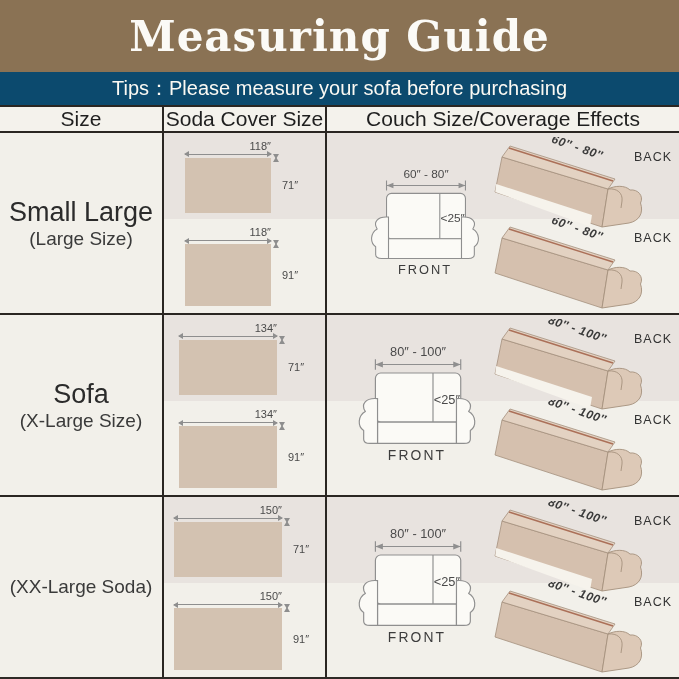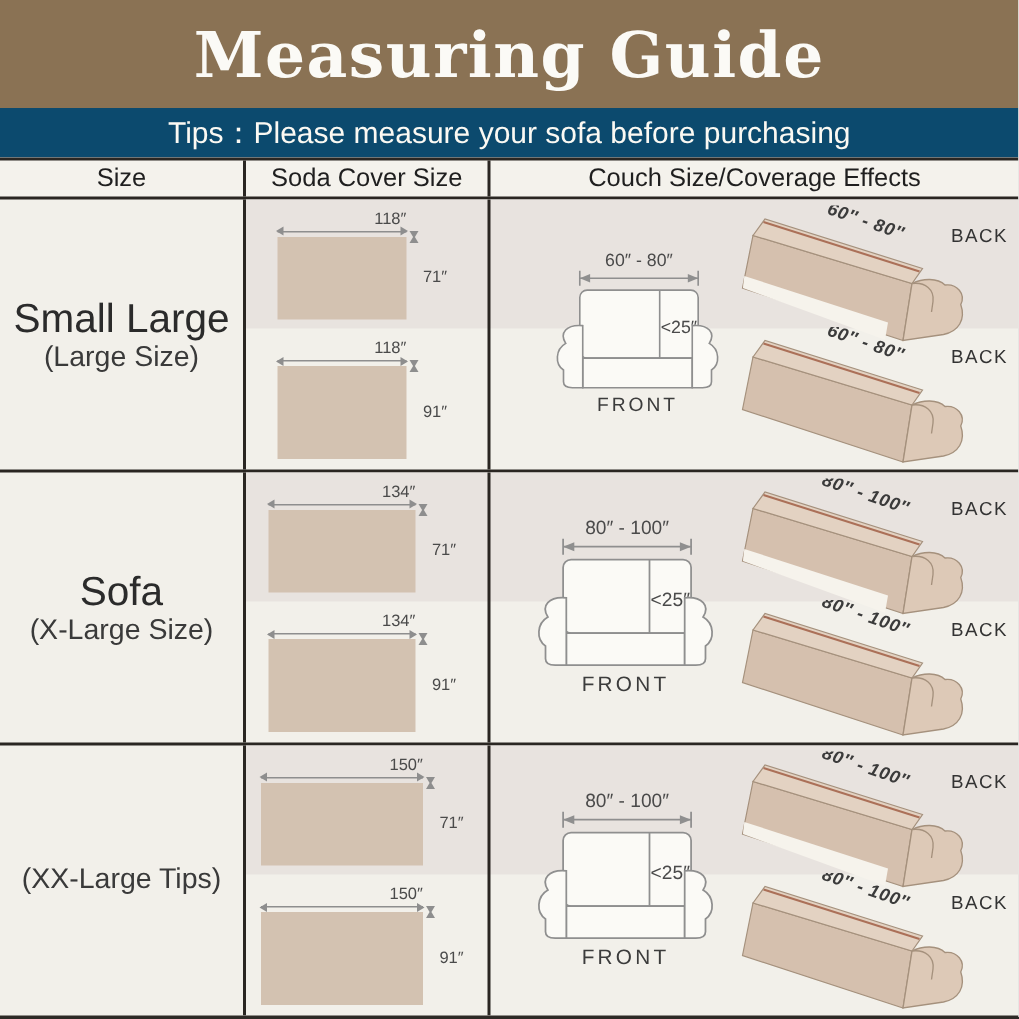--- a/index.html
+++ b/index.html
@@ -28,21 +28,21 @@
     color:#fbf9f3;font-size:20px;
   }
   
   .thead{
     flex:0 0 28px;height:28px;display:grid;grid-template-columns:164px 163px 1fr;
     background:#f4f2ec;
     border-top:2px solid #2a2622;border-bottom:2px solid #2a2622;
   }
   .th{
     display:flex;align-items:center;justify-content:center;
-    font-size:17px;color:#1f1f1f;
+    font-size:21px;color:#1f1f1f;
   }
   .th:nth-child(1),.th:nth-child(2){border-right:2px solid #2a2622;}
   
   .row{flex:1 1 auto;position:relative;}
   .row.sep{border-bottom:2px solid #2a2622;}
   .shade{
     position:absolute;left:164px;right:0;top:0;height:48%;
     background:#e8e3df;z-index:0;
   }
   .cells{
@@ -277,21 +277,21 @@
           </svg>
         </div>
       </div>
     </div>
   </section>
 
   <section class="row">
     <div class="shade"></div>
     <div class="cells">
       <div class="c1">
-        <div class="size-note">(XX-Large Tips)</div>
+        <div class="size-note">(XX-Large Soda)</div>
       </div>
       <div class="c2">
         <div class="sub-a">
           <div class="cover-fig" style="--rw:108px;--rh:55px">
             <div class="fig-top">
               <span class="dim-label">150″</span>
               <div class="harrow"></div>
             </div>
             <div class="fig-mid">
               <div class="cover-rect"></div>

